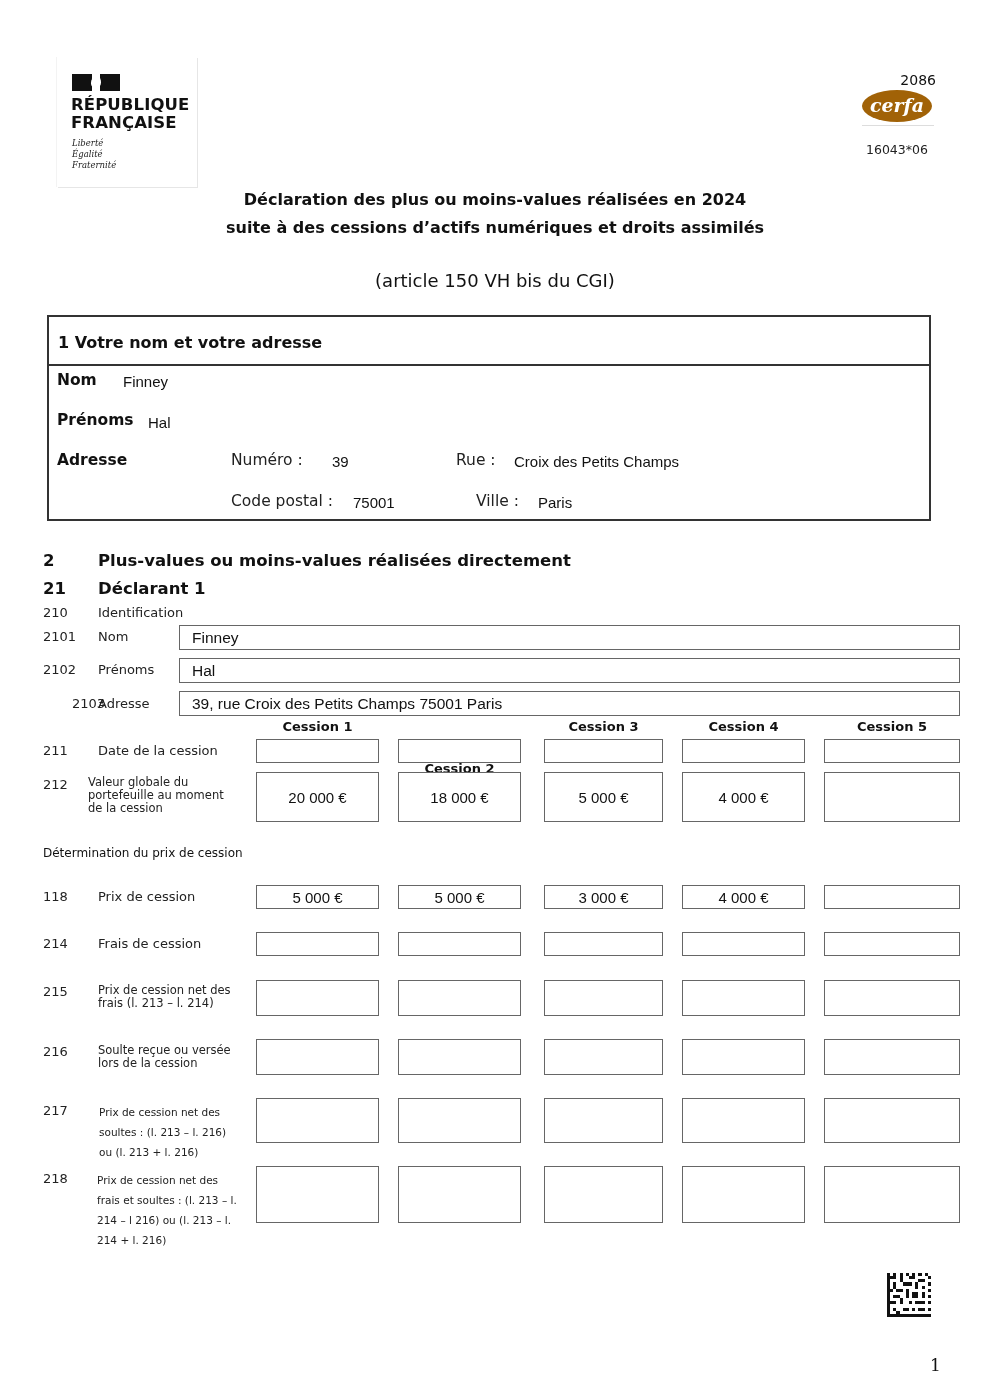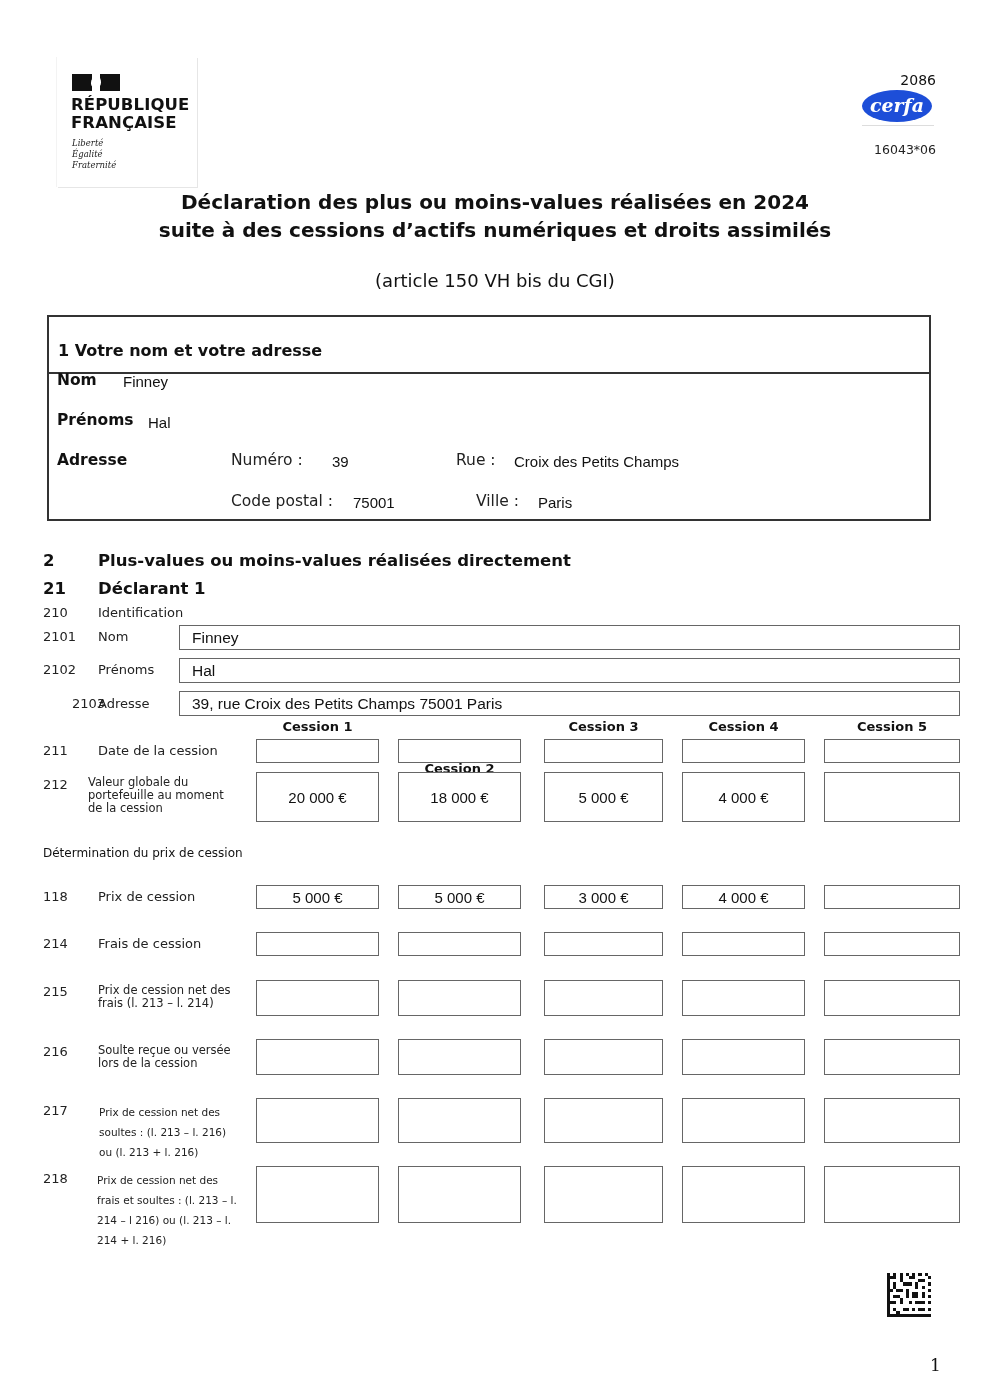--- a/index.html
+++ b/index.html
@@ -12,33 +12,33 @@
               box-shadow: 1px 1px 0 #e6e6e6, -1px 0 0 #f3f3f3; }
   .flag { left: 72px; top: 74px; width: 48px; height: 17px; }
   .flag .b1 { position:absolute; left:0; top:0; width:20px; height:17px; background:#111; }
   .flag .b2 { position:absolute; left:28px; top:0; width:20px; height:17px; background:#111; }
   .flag .mid { position:absolute; left:19px; top:3px; width:10px; height:11px; background:#fff; border-radius: 50% 40% 50% 40%; }
   .rf-title { left: 71px; top: 96px; font-weight: 700; font-size: 16.5px; line-height: 18px; letter-spacing: 0.1px; color:#111; }
   .rf-motto { left: 72px; top: 138px; font-family: "DejaVu Serif", serif; font-style: italic; font-size: 8.5px; line-height: 11px; color: #222; }
 
   
   .cerfa-num { left: 880px; top: 72px; font-size: 14px; width: 56px; text-align: right; color:#111; }
-  .cerfa-oval { left: 862px; top: 90px; width: 70px; height: 32px; background: #1d4ed8; border-radius: 50%;
+  .cerfa-oval { left: 862px; top: 90px; width: 70px; height: 32px; background: #a16207; border-radius: 50%;
                 color: #fff; font-family: "DejaVu Serif", serif; font-style: italic; font-weight: 700;
                 font-size: 19px; text-align: center; line-height: 30px; }
   .cerfa-line { left: 862px; top: 125px; width: 72px; height: 1px; background:#ddd; }
-  .cerfa-code { left: 866px; top: 142px; font-size: 12.5px; width: 70px; text-align: right; color:#222; }
-
-  
-  .title { left: 0; width: 990px; text-align: center; font-weight: 700; font-size: 20px; color:#111; }
+  .cerfa-code { left: 866px; top: 142px; font-size: 12.5px; width: 70px; text-align: left; color:#222; }
+
+  
+  .title { left: 0; width: 990px; text-align: center; font-weight: 700; font-size: 16px; color:#111; }
   .subtitle { left: 0; width: 990px; text-align: center; font-size: 18px; color:#111; top: 270px; }
 
   
   .sec1 { left: 47px; top: 315px; width: 884px; height: 206px; border: 2px solid #333; box-sizing: border-box; }
-  .sec1-head { position:absolute; left:0; top:12px; right:0; height: 43px; border-bottom: 2px solid #333;
+  .sec1-head { position:absolute; left:0; top:4px; right:0; height: 43px; border-bottom: 2px solid #333;
                font-weight: 700; font-size: 16px; line-height: 43px; padding-left: 9px; }
   .lbl-b { font-weight: 700; font-size: 15.5px; color:#111; }
   .val { font-family: "Liberation Sans", sans-serif; font-size: 15px; color:#111; }
   .lbl-n { font-size: 15.5px; color:#222; }
 
   
   .h2 { font-weight: 700; font-size: 16.5px; color:#111; }
   .code { font-size: 13px; color:#222; }
   .rowlbl { font-size: 13px; color:#222; }
   .smalllbl { font-size: 11.5px; line-height: 13px; color:#222; }

